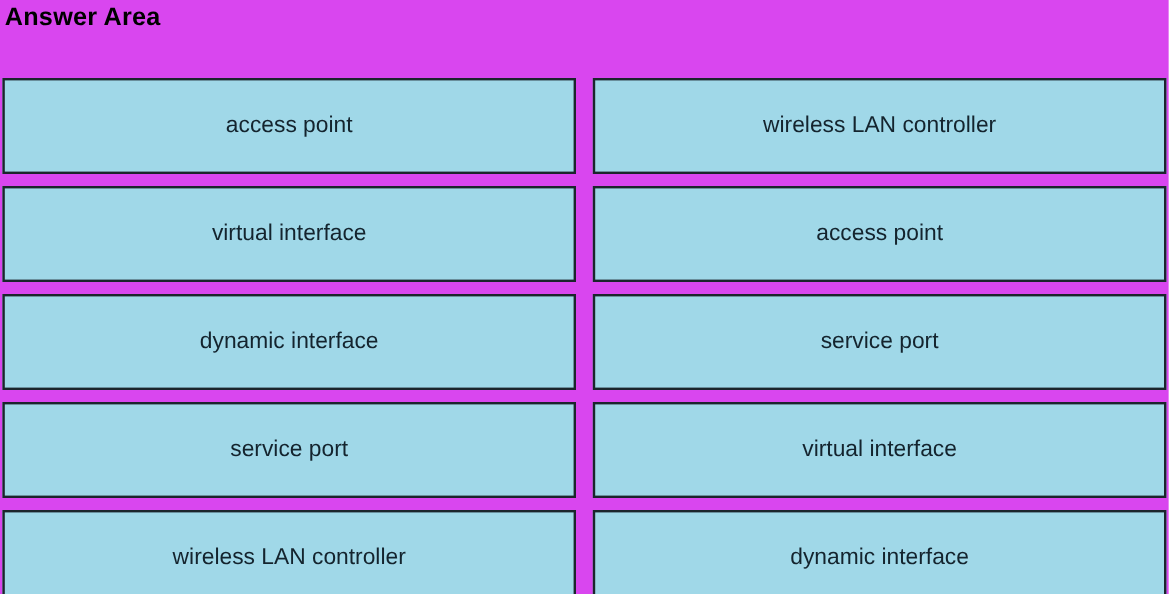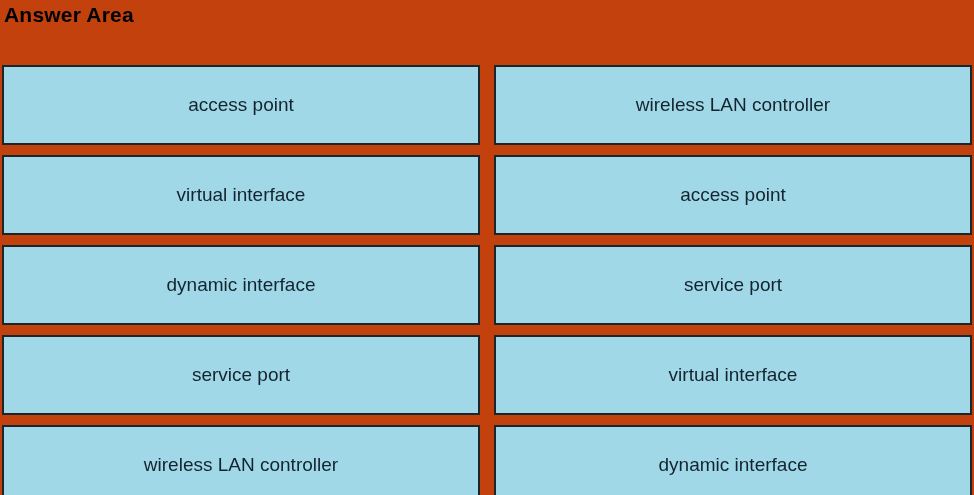--- a/index.html
+++ b/index.html
@@ -6,21 +6,21 @@
   html, body { background: #ffffff; }
   body {
     font-family: "Liberation Sans", "DejaVu Sans", sans-serif;
     width: 974px;
     height: 495px;
     overflow: hidden;
   }
   .screen {
     width: 974px;
     height: 495px;
-    background: #c2410c;
+    background: #d946ef;
     padding: 2px;
     position: relative;
   }
   .page-title {
     font-size: 21px;
     font-weight: bold;
     color: var(--title-text, #000000);
     letter-spacing: 0.2px;
     margin: 1px 0 0 2px;
     line-height: 24px;

